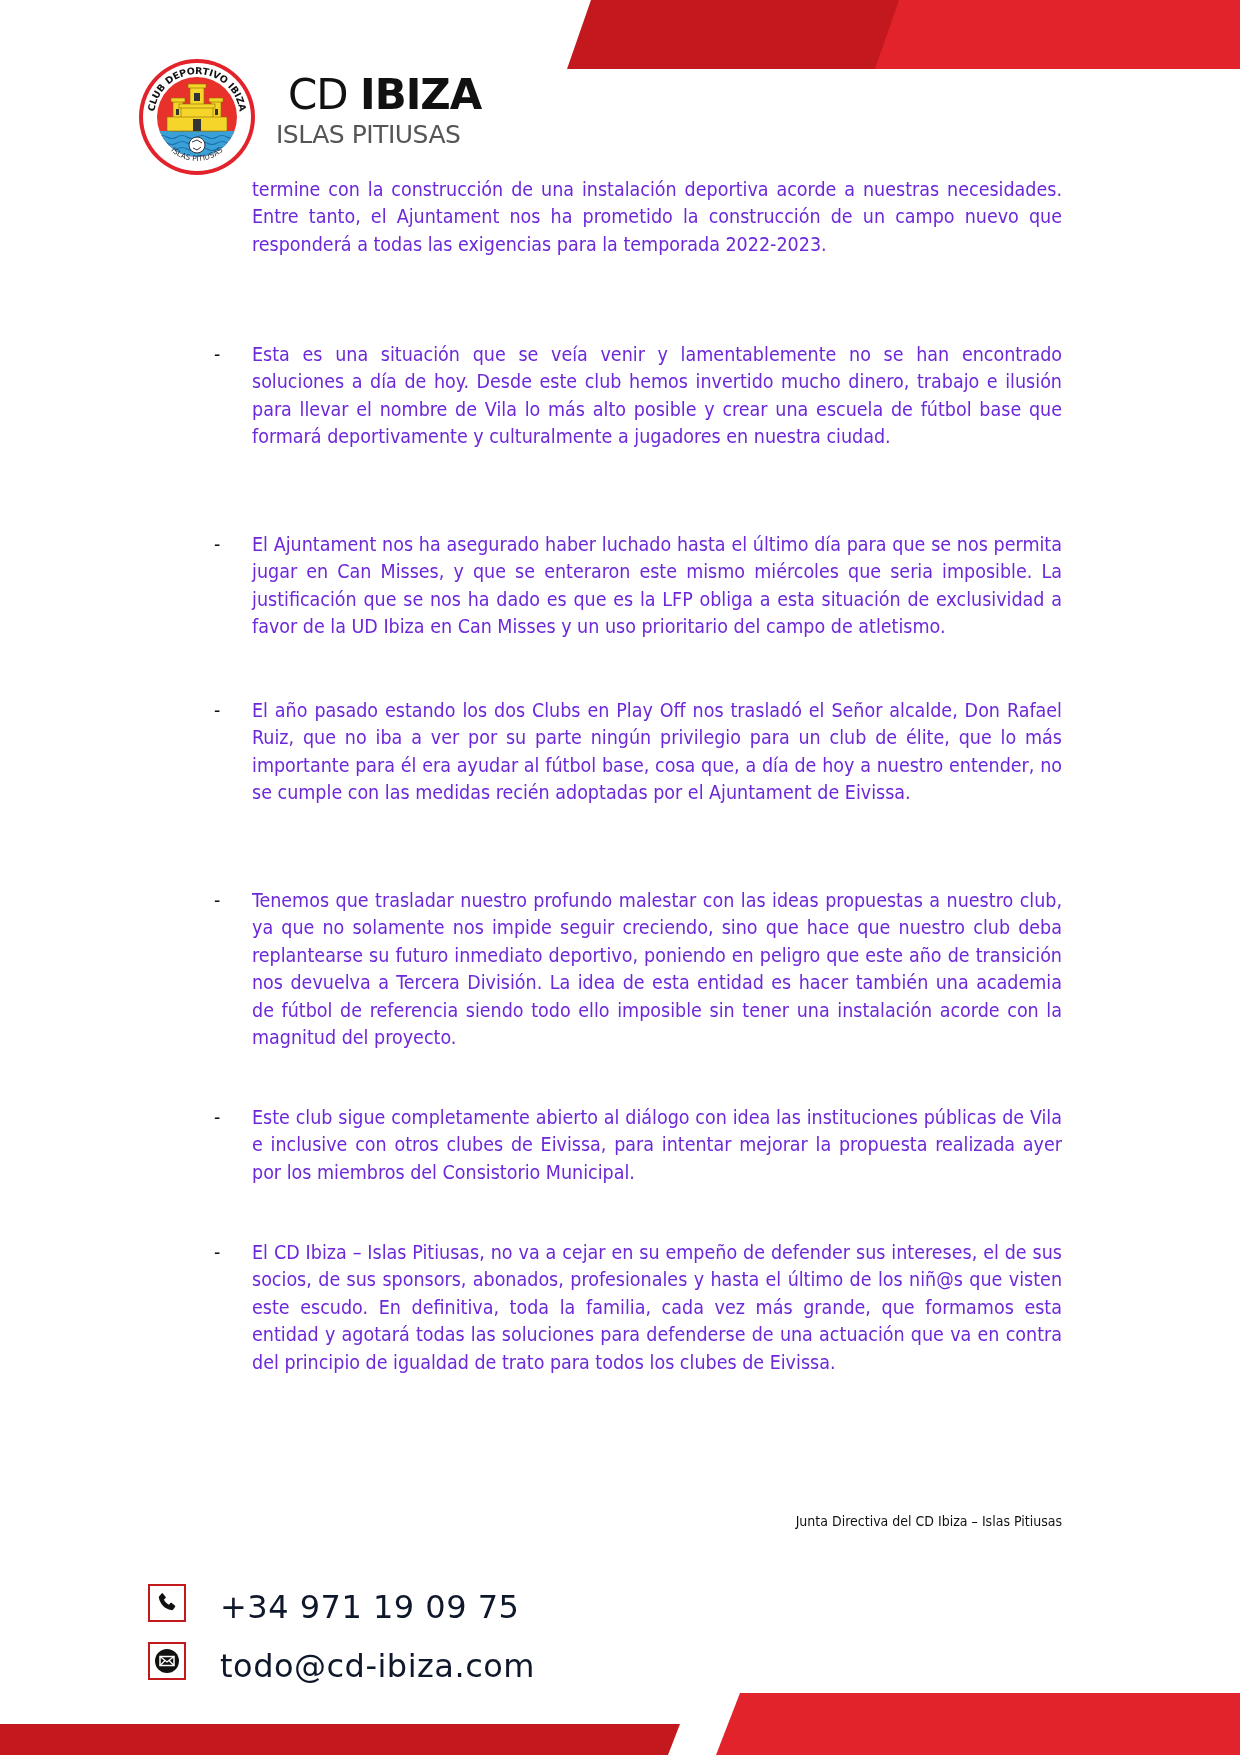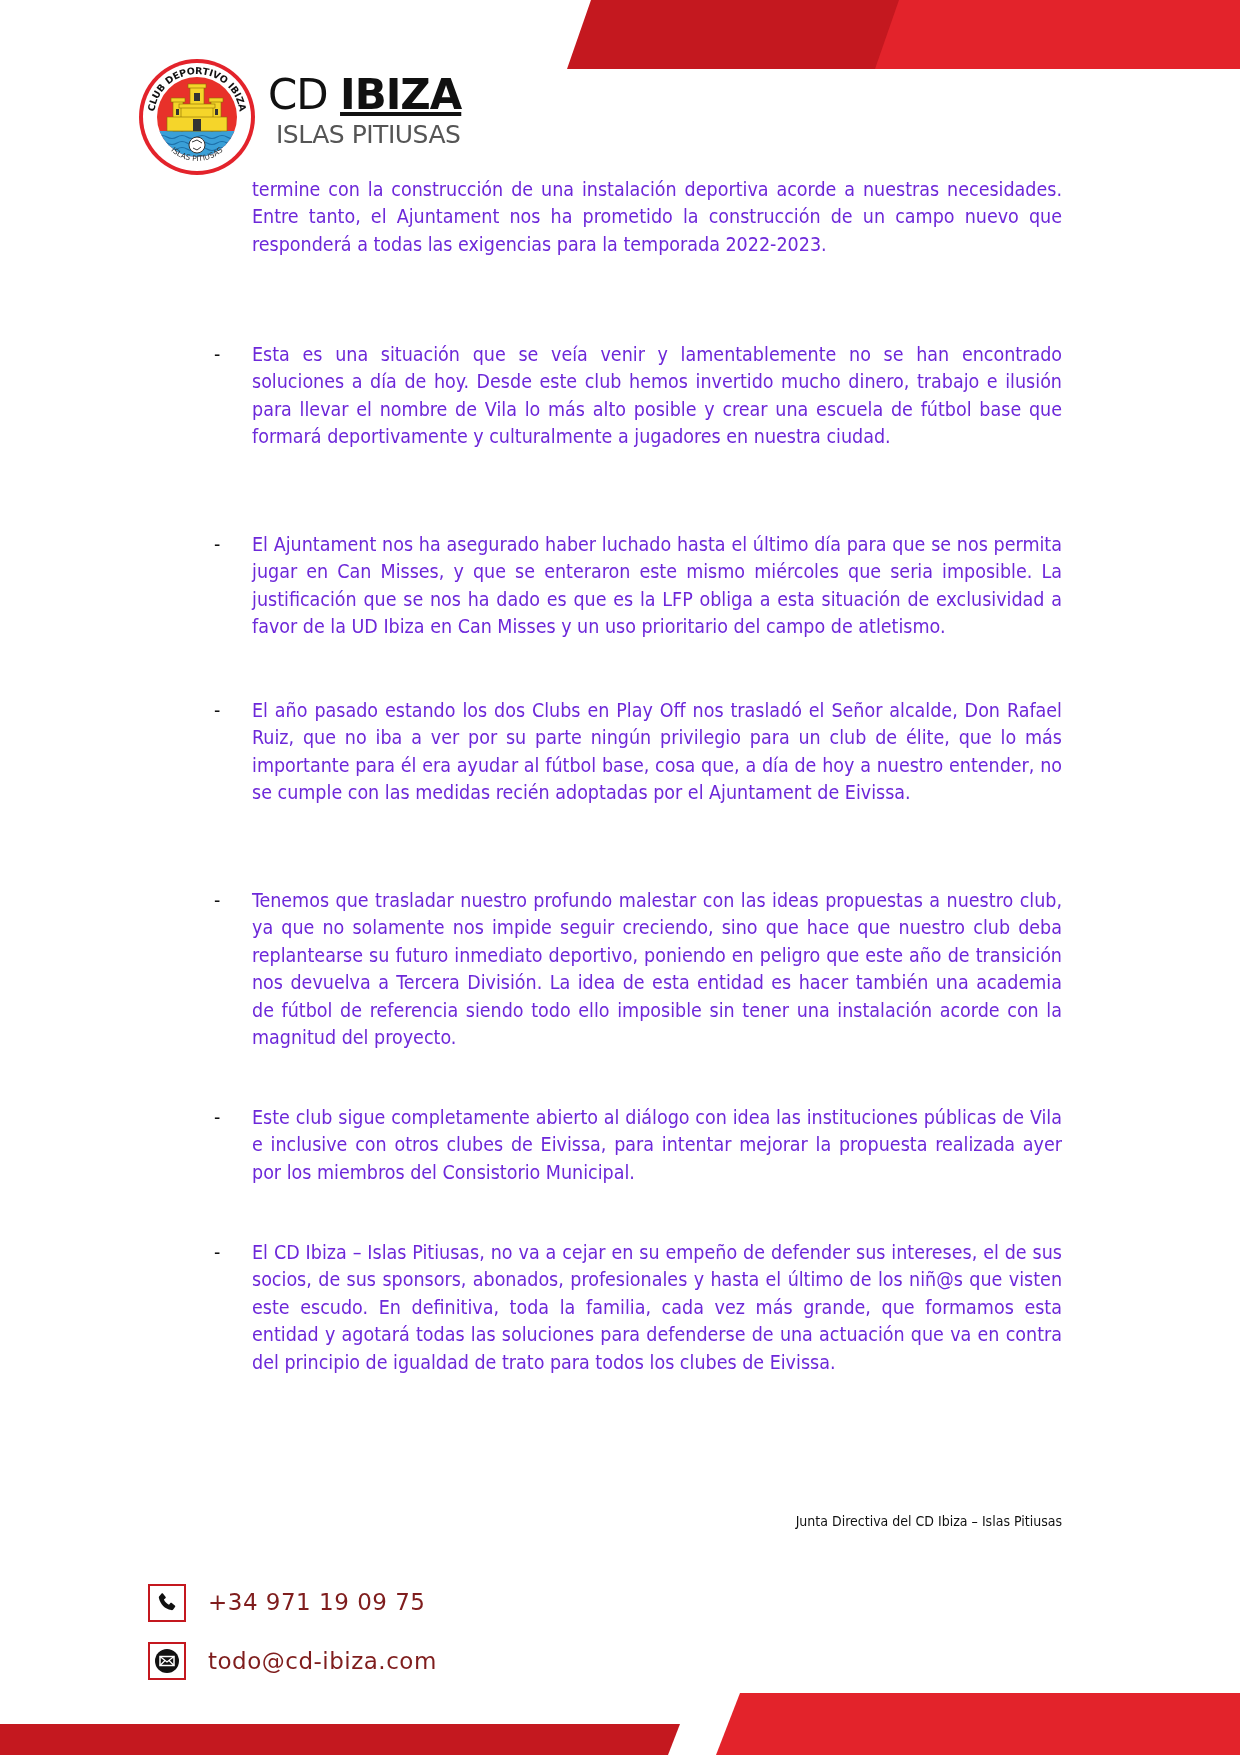--- a/index.html
+++ b/index.html
@@ -5,31 +5,31 @@
   html, body { margin:0; padding:0; background:#ffffff; }
   body { width:1240px; height:1755px; position:relative; overflow:hidden; font-family:"DejaVu Sans Condensed","DejaVu Sans", sans-serif; color:#111; }
   .band { position:absolute; }
   .top-dark { left:567px; top:0; width:460px; height:69px; background:#c4181f; clip-path:polygon(24px 0,100% 0,calc(100% - 24px) 100%,0 100%); }
   .top-light { left:875px; top:0; width:365px; height:69px; background:#e3232b; clip-path:polygon(24px 0,100% 0,100% 100%,0 100%); }
   .bot-dark { left:0; top:1724px; width:680px; height:31px; background:#c4181f; clip-path:polygon(0 0,100% 0,calc(100% - 12px) 100%,0 100%); }
   .bot-light { left:716px; top:1693px; width:524px; height:62px; background:#e3232b; clip-path:polygon(24px 0,100% 0,100% 100%,0 100%); }
 
   .logo { position:absolute; left:137px; top:57px; width:120px; height:120px; }
   .brand-title { position:absolute; left:268px; top:74px; font-family:"DejaVu Sans", sans-serif; font-size:42px; letter-spacing:-1px; color:#111; line-height:1; }
-  .brand-title .light { font-weight:normal; }
-  .brand-title .bold { font-weight:bold;text-decoration:underline; }
+  .brand-title .light { font-weight:normal;margin-left:20px; }
+  .brand-title .bold { font-weight:bold; }
   .brand-sub { position:absolute; left:276px; top:122px; font-family:"DejaVu Sans", sans-serif; font-size:25px; color:#555; line-height:1; letter-spacing:-0.5px; }
 
   .body-text { position:absolute; left:252px; width:810px; font-size:19.5px; line-height:27.4px; text-align:justify; color:#6d28d9; }
   .bullet { position:absolute; left:214px; font-size:19.5px; line-height:27.4px; color:#111; }
 
   .signature { position:absolute; right:178px; top:1508px; font-size:14px; line-height:27px; color:#111; }
 
   .contact-icon { position:absolute; left:148px; width:38px; height:38px; border:2px solid #c4181f; box-sizing:border-box; display:flex; align-items:center; justify-content:center; background:#fff; }
-  .contact-text { position:absolute; left:208px; font-family:"DejaVu Sans", sans-serif; font-size:23px; color:#7f1d1d; line-height:1; letter-spacing:0.5px; }
+  .contact-text { position:absolute; left:220px; font-family:"DejaVu Sans", sans-serif; font-size:32px; color:#0f172a; line-height:1; letter-spacing:0.5px; }
 </style>
 </head>
 <body>
 
 <div class="band top-dark"></div>
 <div class="band top-light"></div>
 <div class="band bot-dark"></div>
 <div class="band bot-light"></div>
 
 <div class="logo">

